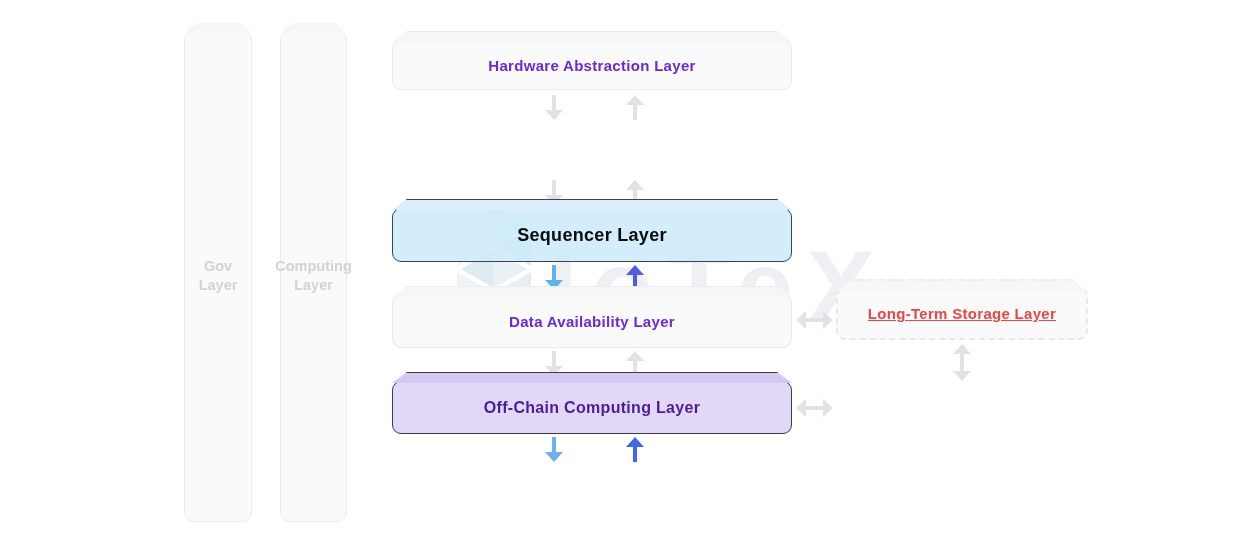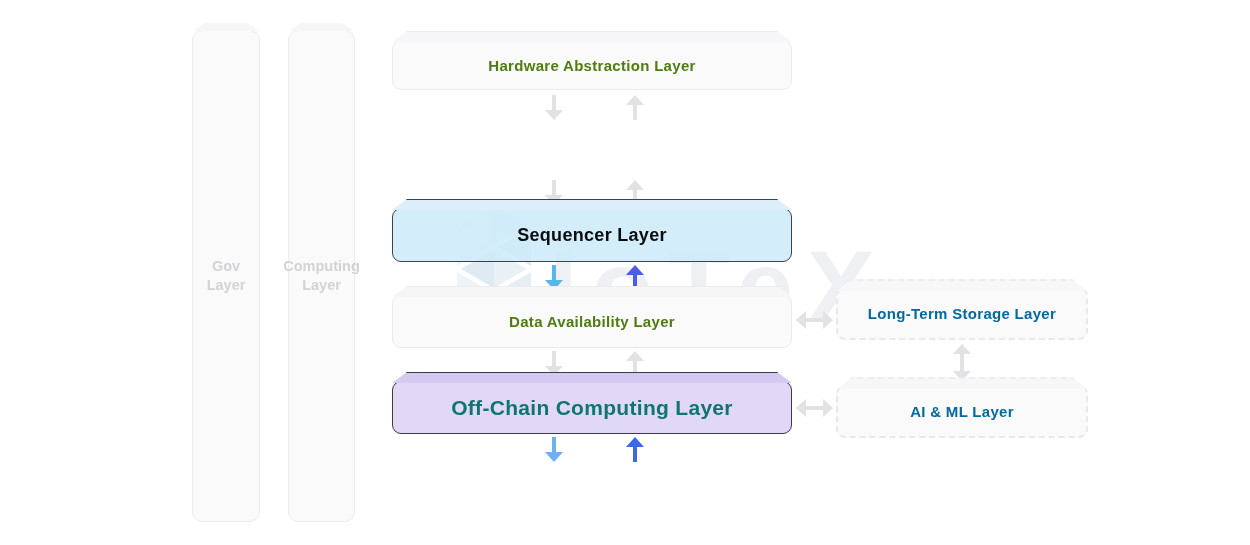--- a/index.html
+++ b/index.html
@@ -19,41 +19,41 @@
   
   .slab {
     position:absolute; box-sizing:border-box; z-index:1;
     border-radius:9px; display:flex; align-items:center; justify-content:center;
     font-weight:bold; font-size:15px; letter-spacing:.3px; text-align:center;
   }
   .slab::before {
     content:""; position:absolute; left:-1px; right:-1px; top:-10px; height:10px;
     clip-path:polygon(15px 0, calc(100% - 15px) 0, 100% 100%, 0 100%);
   }
-  .faded  { background:#fafafa; border:1px solid #eaeaec; color:#4d7c0f; }
+  .faded  { background:#fafafa; border:1px solid #eaeaec; color:#6d28d9; }
   .faded::before  { background:#f6f6f8; border-top:1px solid #ececee; }
-  .dashed { background:#fafafa; border:2px dashed #e9e9eb; color:#0369a1; }
+  .dashed { background:#fafafa; border:2px dashed #e9e9eb; color:#ef4444;text-decoration:underline; }
   .dashed::before { background:#f7f7f9; border-top:2px dashed #ececee; }
   .active-blue {
     background:rgba(205,234,249,.85); border:1.5px solid #3a4450; color:#0b0c0d;
     font-size:18px; z-index:2;
   }
   .active-blue::before   { background:#dceefa; border-top:1.5px solid #3a4450; }
   .active-purple {
-    background:rgba(222,212,246,.92); border:1.5px solid #3e3849; color:#0f766e;
-    font-size:21px; z-index:2;
+    background:rgba(222,212,246,.92); border:1.5px solid #3e3849; color:#4c1d95;
+    font-size:16px; z-index:2;
   }
   .active-purple::before { background:#d4c9f0; border-top:1.5px solid #3e3849; }
 
   
   .pillar {
     position:absolute; box-sizing:border-box; z-index:1;
     background:#fafafa; border:1px solid #ececee; border-radius:10px;
     display:flex; align-items:center; justify-content:center;
-    color:#d2d3d7; font-weight:bold; font-size:14.5px; line-height:1.3;margin-left:8px;
+    color:#d2d3d7; font-weight:bold; font-size:14.5px; line-height:1.3;
   }
   .pillar::before {
     content:""; position:absolute; left:0; right:0; top:-8px; height:8px;
     background:#f6f6f8; clip-path:polygon(18% 0, 82% 0, 100% 100%, 0 100%);
   }
   .pillar span { white-space:pre-line; text-align:center; }
 
   #pillar-gov      { left:184px; top:30px; width:68px; height:492px; }
   #pillar-identity { left:280px; top:30px; width:67px; height:492px; }
 
@@ -207,17 +207,14 @@
   <div class="slab dashed" id="box-lts">
     <span>Long-Term Storage Layer</span>
   </div>
 
   <div class="vdarr gray" id="vd">
     <i class="st"></i>
     <i class="ht"></i>
     <i class="hb"></i>
   </div>
 
-  <div class="slab dashed" id="box-aiml">
-    <span>AI &amp; ML Layer</span>
-  </div>
 
 </div>
 
 </body></html>

